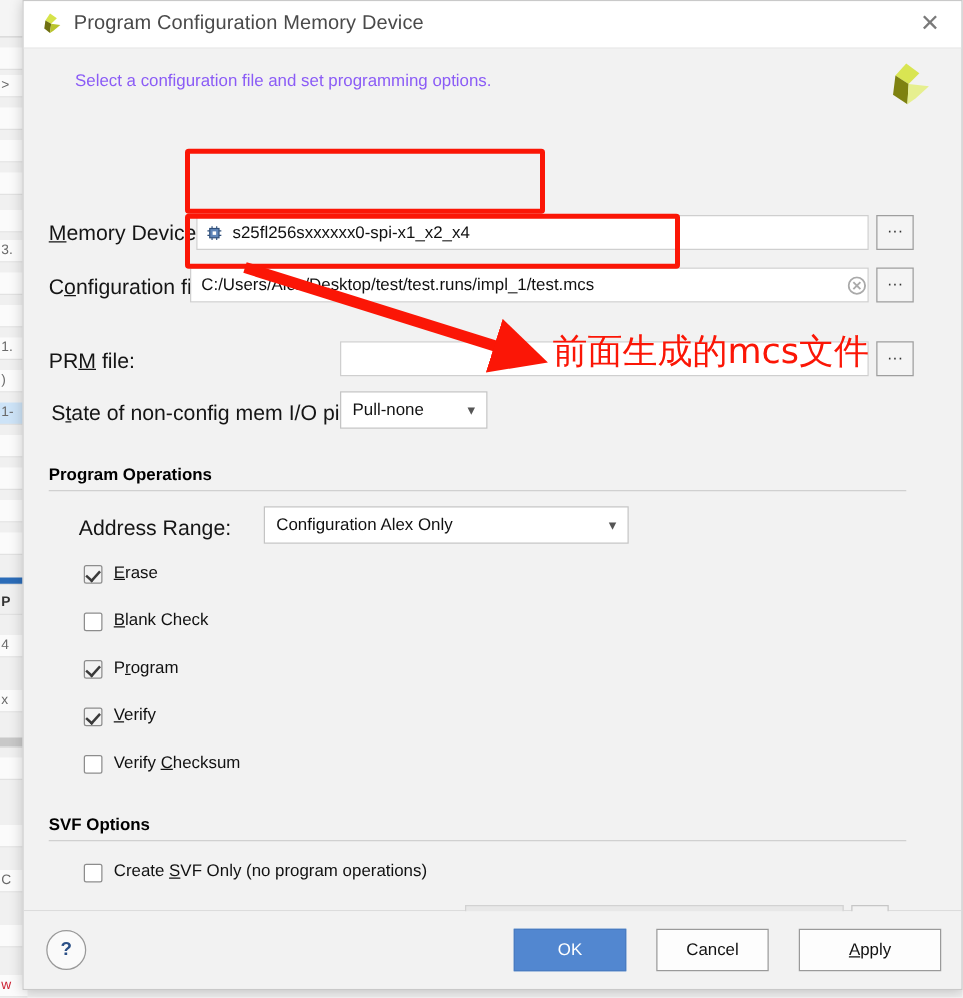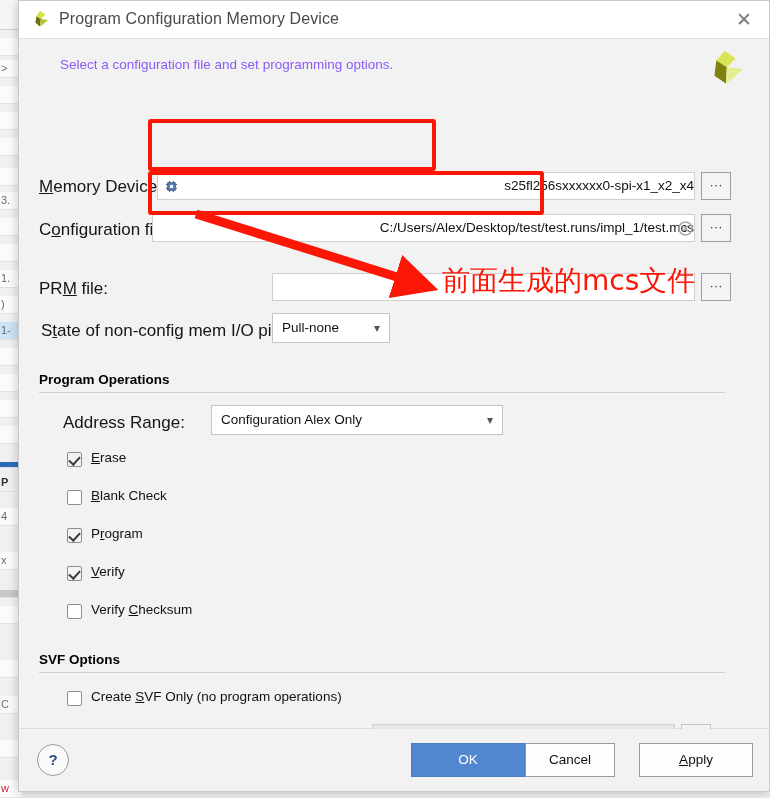--- a/index.html
+++ b/index.html
@@ -71,21 +71,21 @@
 
   .row-label {
     position: absolute; font-size: 17px; color: #151515; white-space: nowrap;
   }
   .u { text-decoration: underline; }
 
   .txtfield {
     position: absolute; height: 28px; background: #ffffff;
     border: 1px solid #cfcfcf;
     font-size: 13.5px; color: #111; line-height: 26px;
-    padding-left: 8px; overflow: hidden; white-space: nowrap; text-align: right;
+    padding-left: 8px; overflow: hidden; white-space: nowrap;
   }
   .txtfield.disabled { background: #e8e8e8; border-color: #d2d2d2; color: #9a9a9a; }
 
   .browse {
     position: absolute; width: 30px; height: 28px;
     background: #f4f4f4; border: 1px solid #9e9e9e;
     text-align: center; font-size: 13px; color: #333; line-height: 24px;
     cursor: pointer;
   }
   .browse.dim { border-color: #c6c6c6; color: #b0b0b0; background: #f2f2f2; }
@@ -304,21 +304,21 @@
     <div class="row-label" style="left:48px; top:692px; color:#9a9a9a;">SVF File:</div>
     <div class="txtfield disabled" style="left:353px; top:685px; width:303px;">
       <span></span>
     </div>
     <div class="browse dim" style="left:662px; top:685px;">···</div>
 
   </div>
 
   <div id="footer">
     <div id="help-btn">?</div>
-    <div class="btn primary" style="left:392px; width:114px;">OK</div>
+    <div class="btn primary" style="left:392px; width:90px;">OK</div>
     <div class="btn normal" style="left:506px; width:90px;">Cancel</div>
     <div class="btn normal" style="left:620px; width:114px;"><span class="u">A</span>pply</div>
   </div>
 </div>
 
 <div class="red-box" style="left:148px; top:119px; width:288px; height:52px;"></div>
 <div class="red-box" style="left:148px; top:171px; width:396px; height:44px;"></div>
 
 <svg id="anno-arrow" width="770" height="798">
   <defs>

